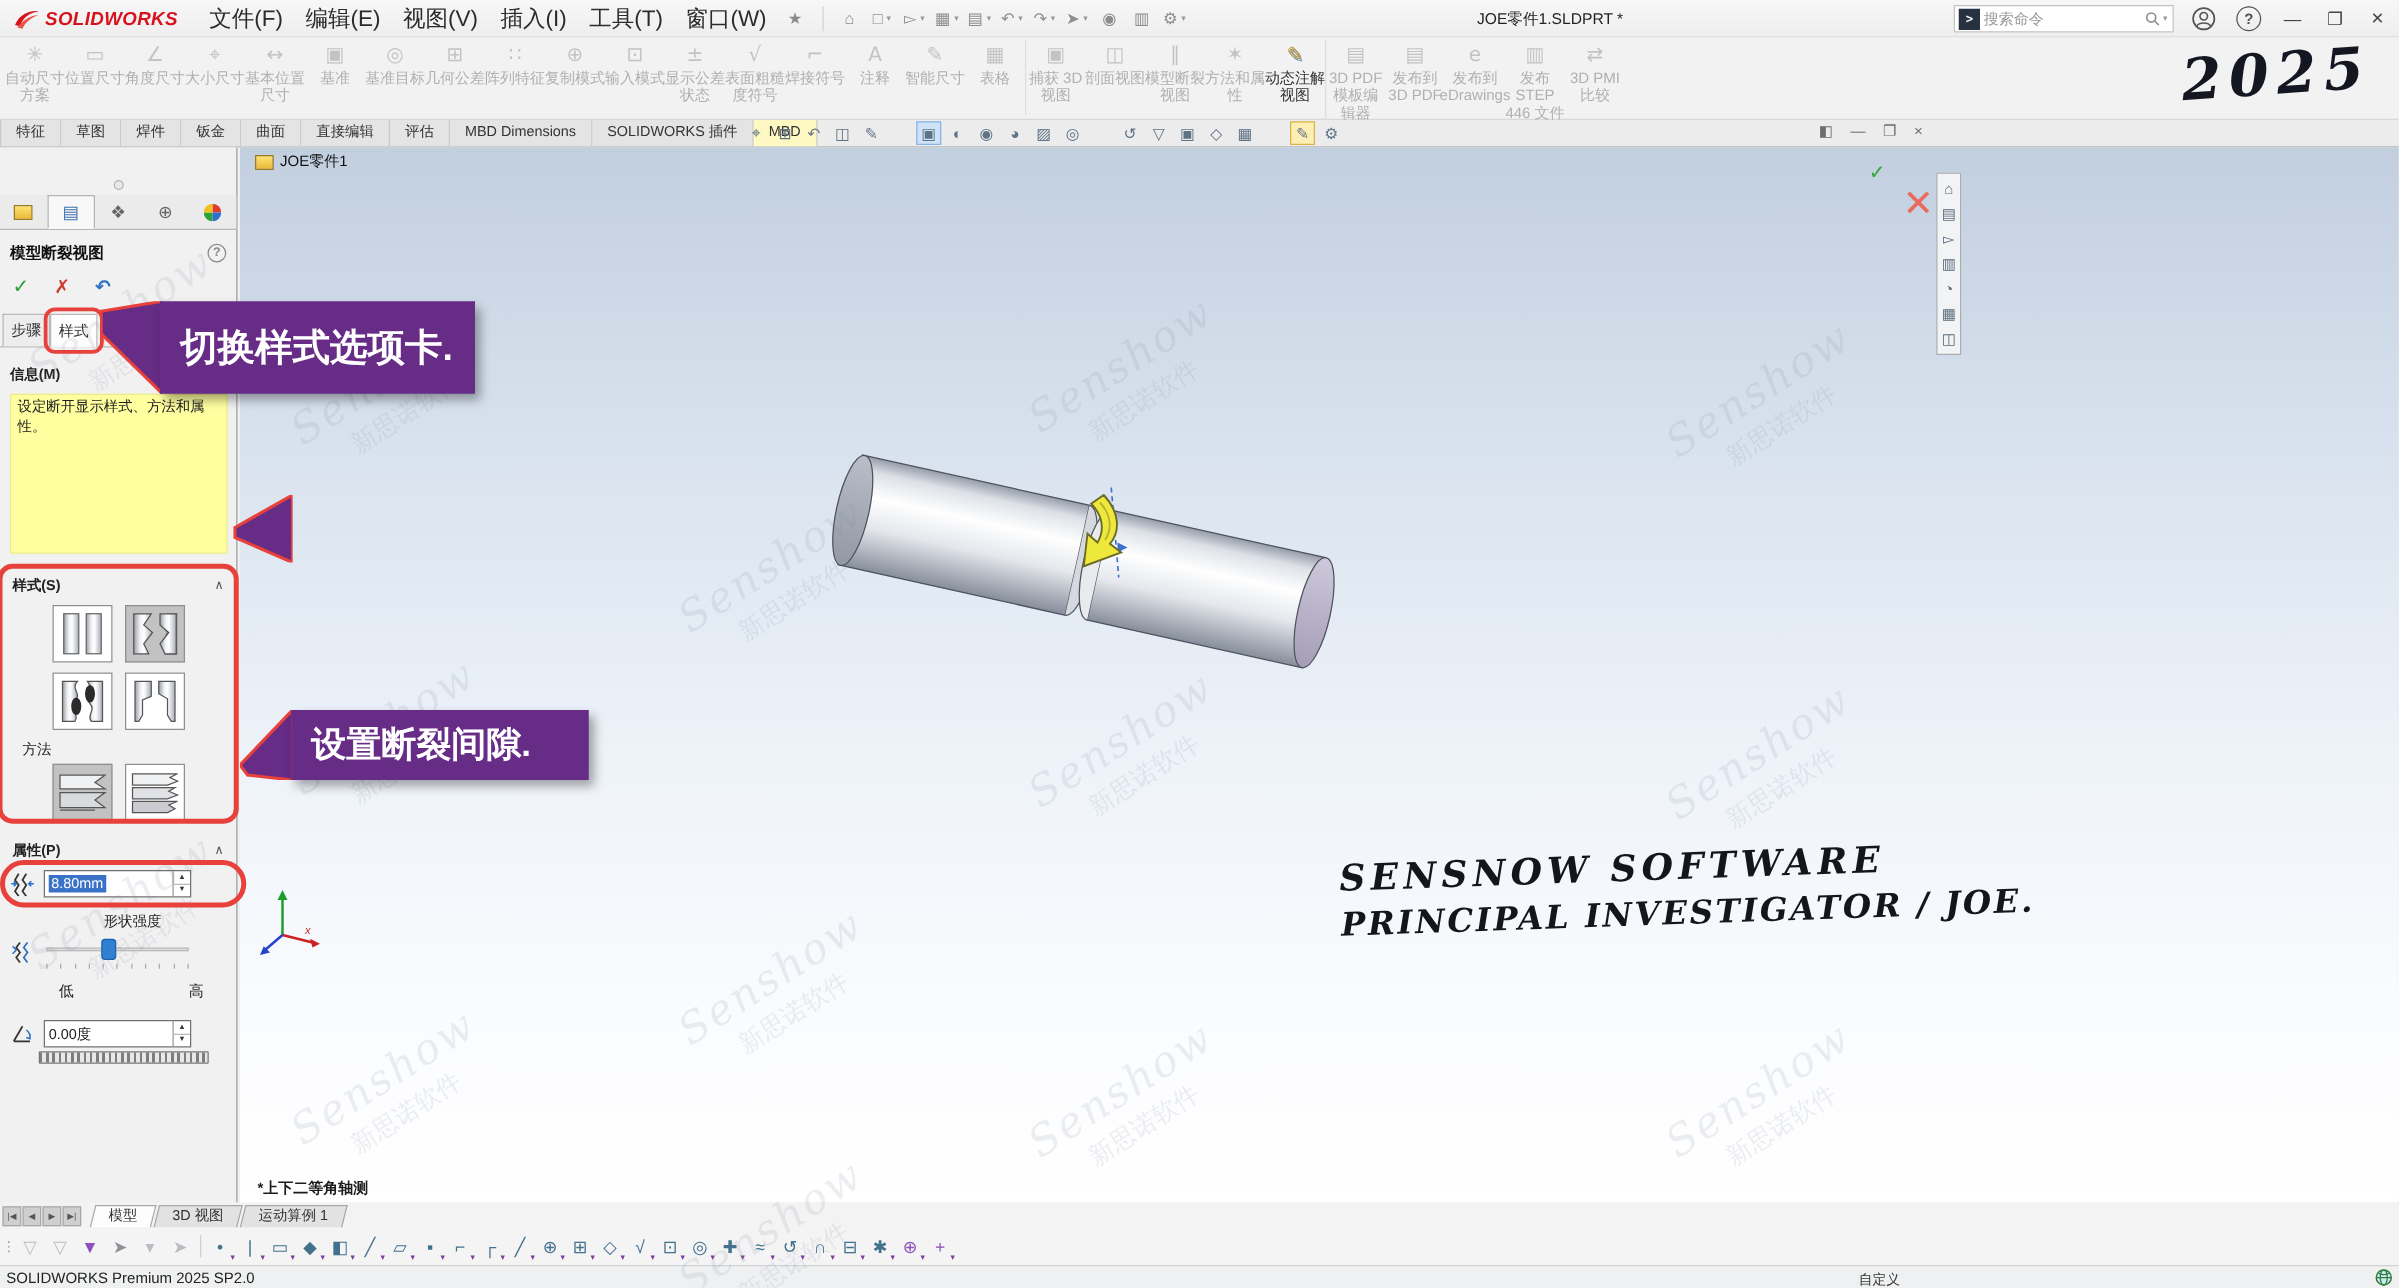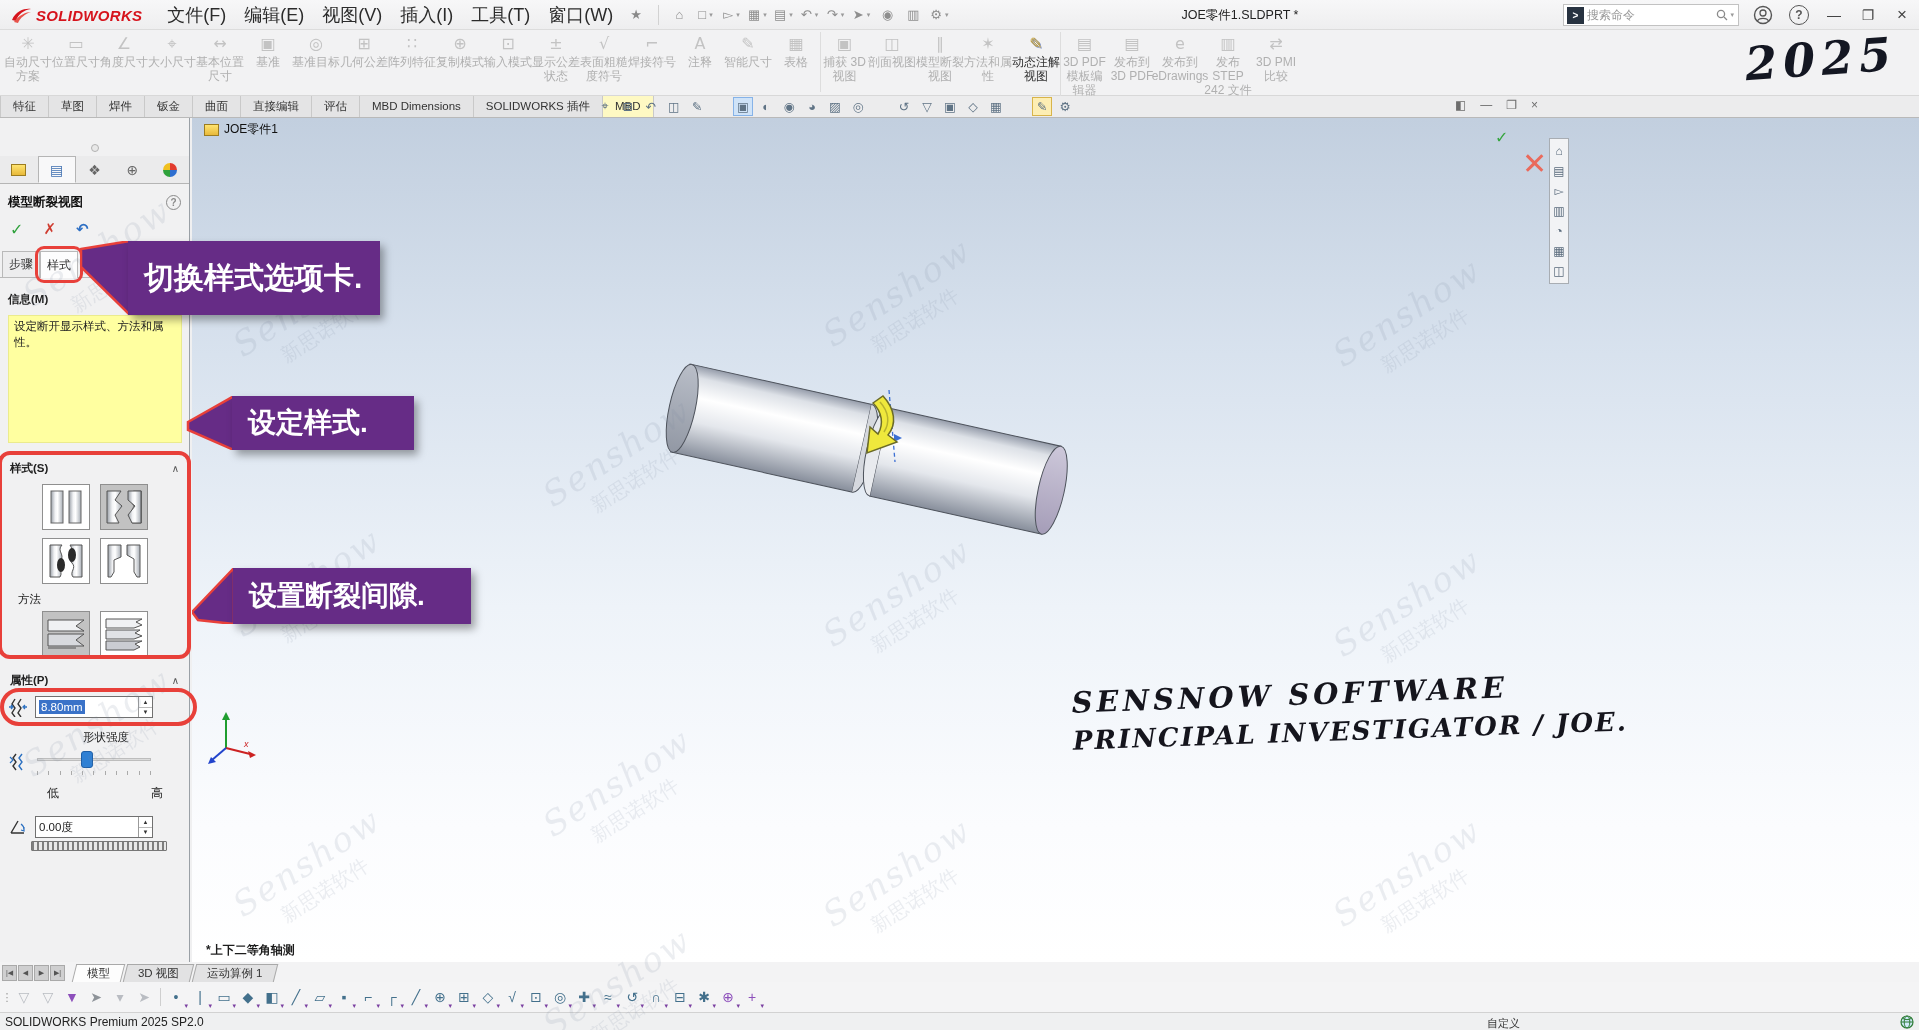--- a/index.html
+++ b/index.html
@@ -372,21 +372,21 @@
       <span class="rlb">发布到 3D PDF</span>
     </div>
 
     <div class="rbtn disabled">
       <span class="ric">e</span>
       <span class="rlb">发布到 eDrawings</span>
     </div>
 
     <div class="rbtn disabled">
       <span class="ric">▥</span>
-      <span class="rlb">发布 STEP 242 文件</span>
+      <span class="rlb">发布 STEP 446 文件</span>
     </div>
 
     <div class="rbtn disabled">
       <span class="ric">⇄</span>
       <span class="rlb">3D PMI 比较</span>
     </div>
 
 </div>
 <div class="year-script">2025</div>
 
@@ -814,23 +814,20 @@
   </svg>
   <div class="callout" style="left: 128px; top: 241px; width: 252px; height: 74px; font-size: 30px;">
     <span>切换样式选项卡.</span>
   </div>
 
   <div class="red-rect thick" style="left: -2px; top: 451px; width: 193px; height: 208px; border-radius: 12px;"></div>
 
   <svg class="callout-ptr" style="left: 186px; top: 396px;" width="48" height="54">
     <polygon points="2,26 48,0 48,54 2,34" fill="#662c86" stroke="#e8403a" stroke-width="2.5"></polygon>
   </svg>
-  <div class="callout" style="left: 232px; top: 396px; width: 182px; height: 54px; font-size: 28px;">
-    <span>设定样式.</span>
-  </div>
 
   <div class="red-rect thick" style="left: 0px; top: 688px; width: 197px; height: 38px; border-radius: 20px;"></div>
 
   <svg class="callout-ptr" style="left: 192px; top: 568px;" width="42" height="56">
     <polygon points="0,44 42,0 42,56 6,52" fill="#662c86" stroke="#e8403a" stroke-width="2.5"></polygon>
   </svg>
   <div class="callout" style="left: 233px; top: 568px; width: 238px; height: 56px; font-size: 28px;">
     <span>设置断裂间隙.</span>
   </div>
 </div>

